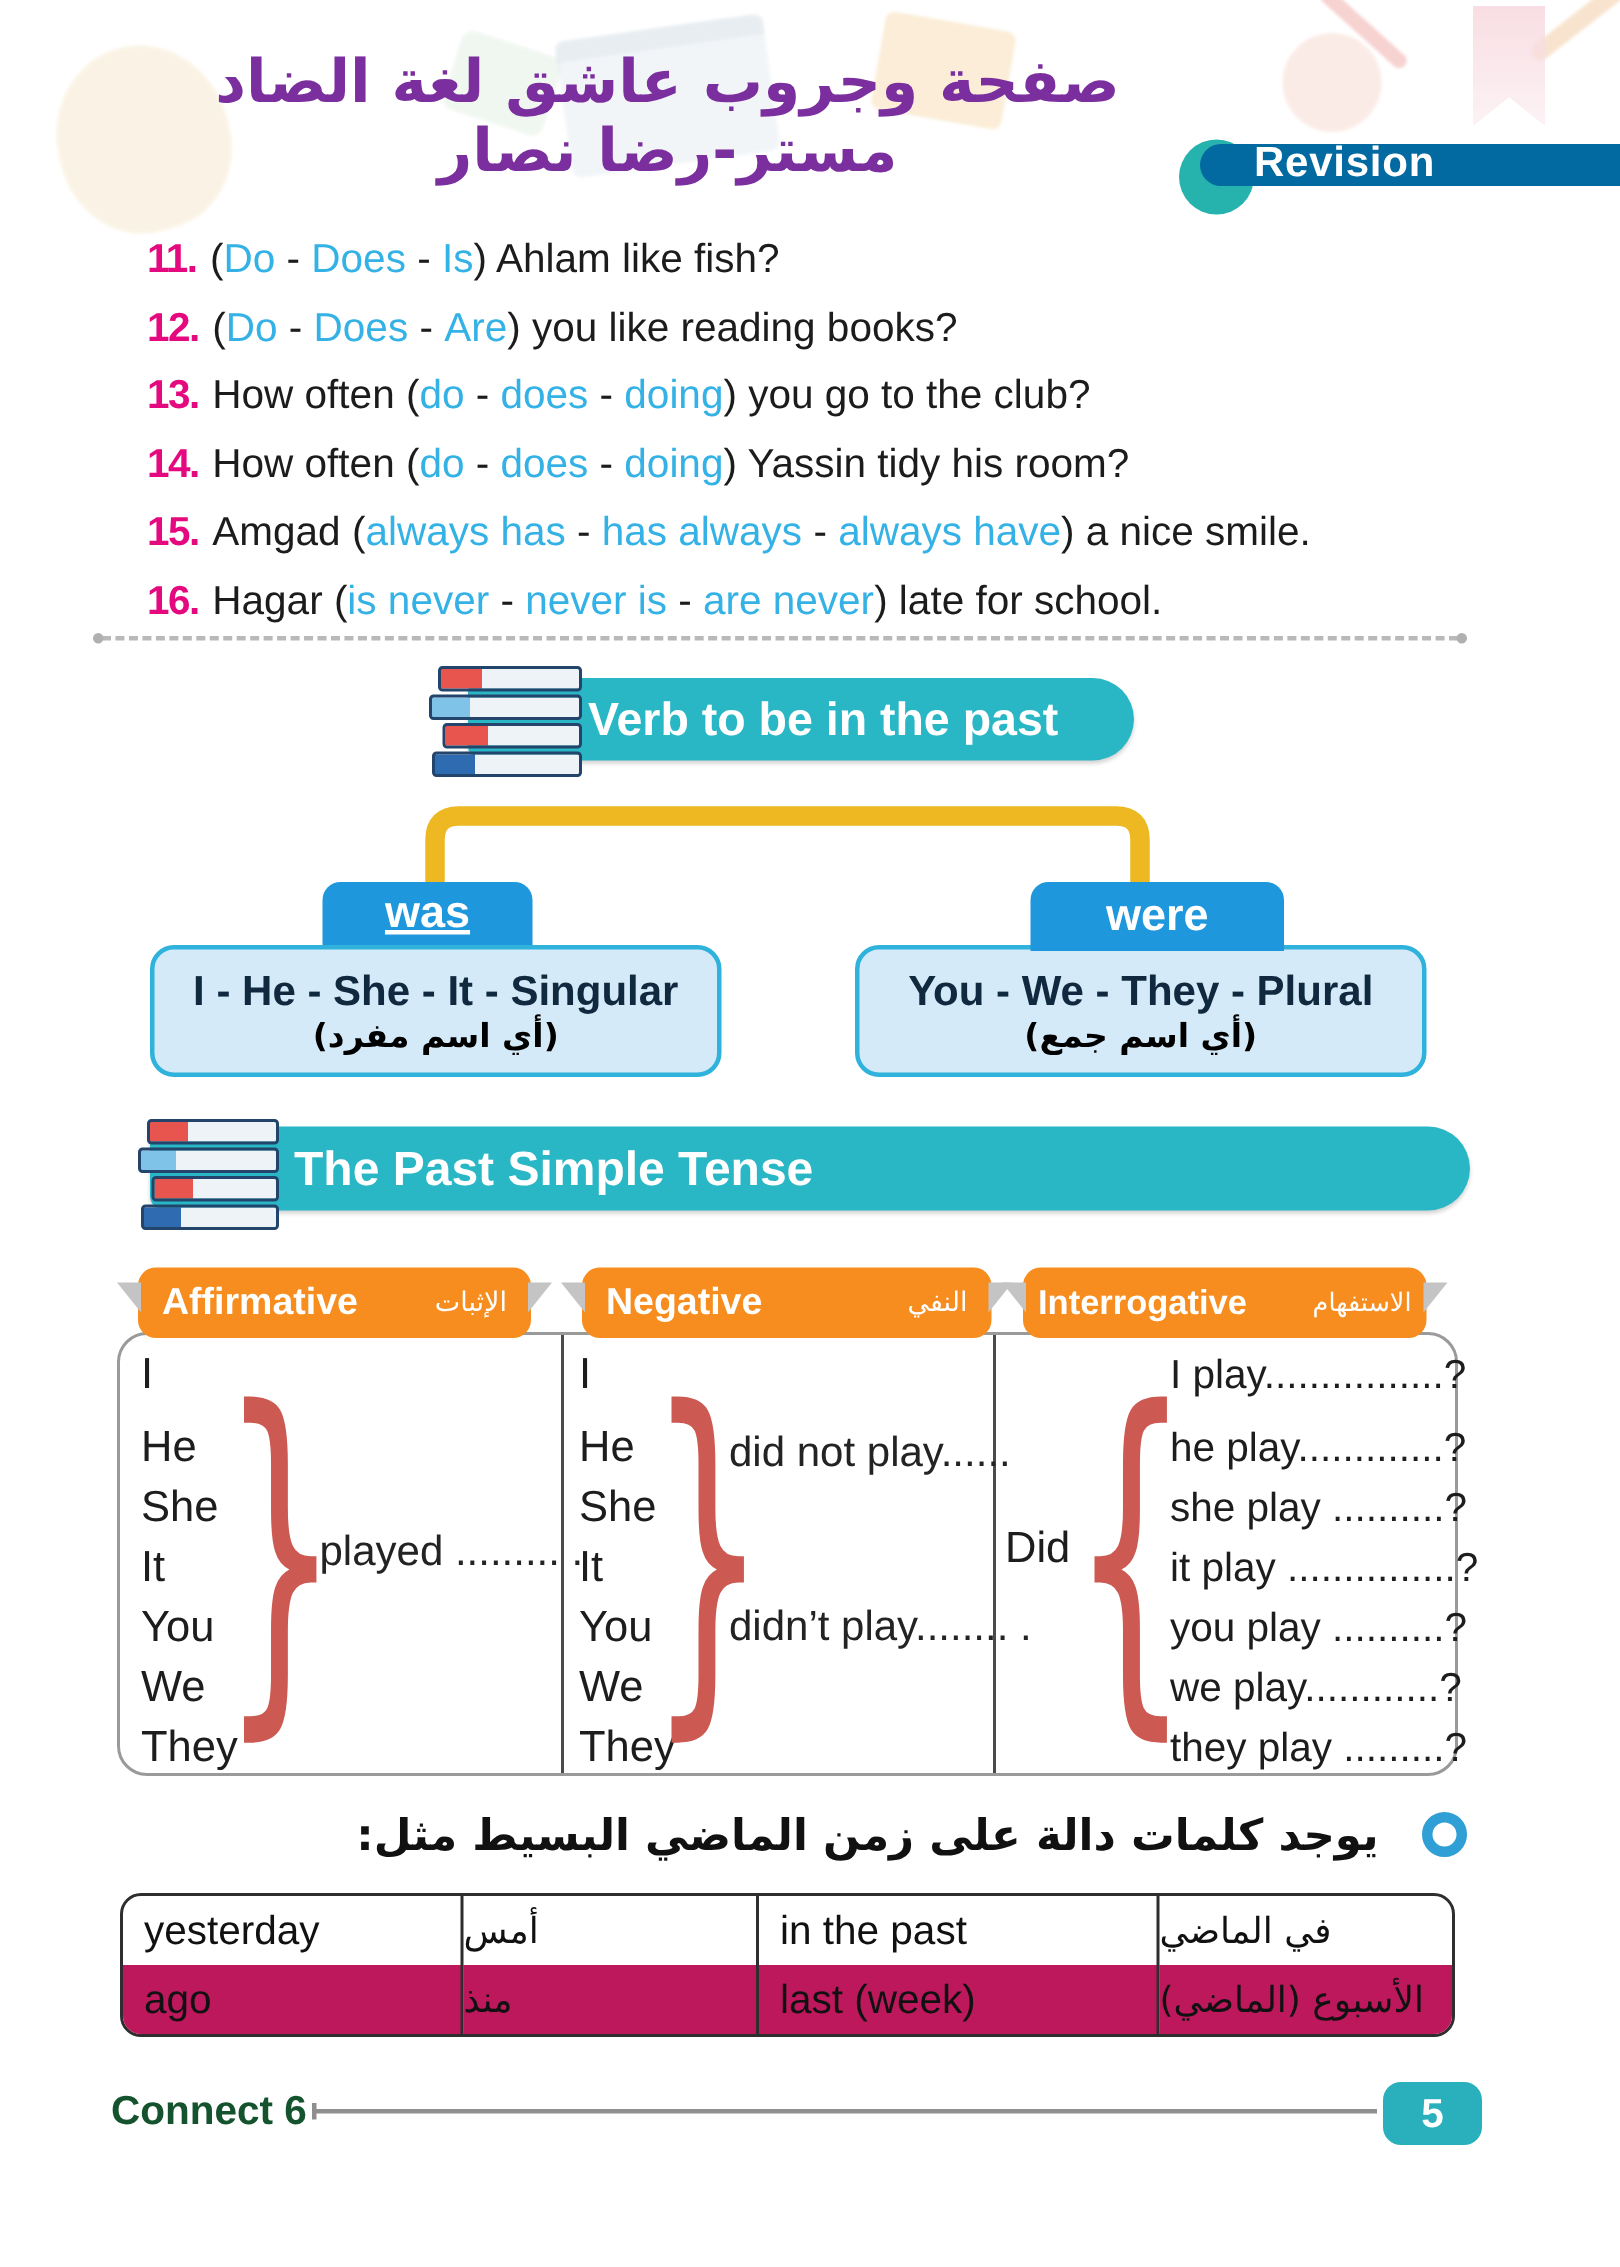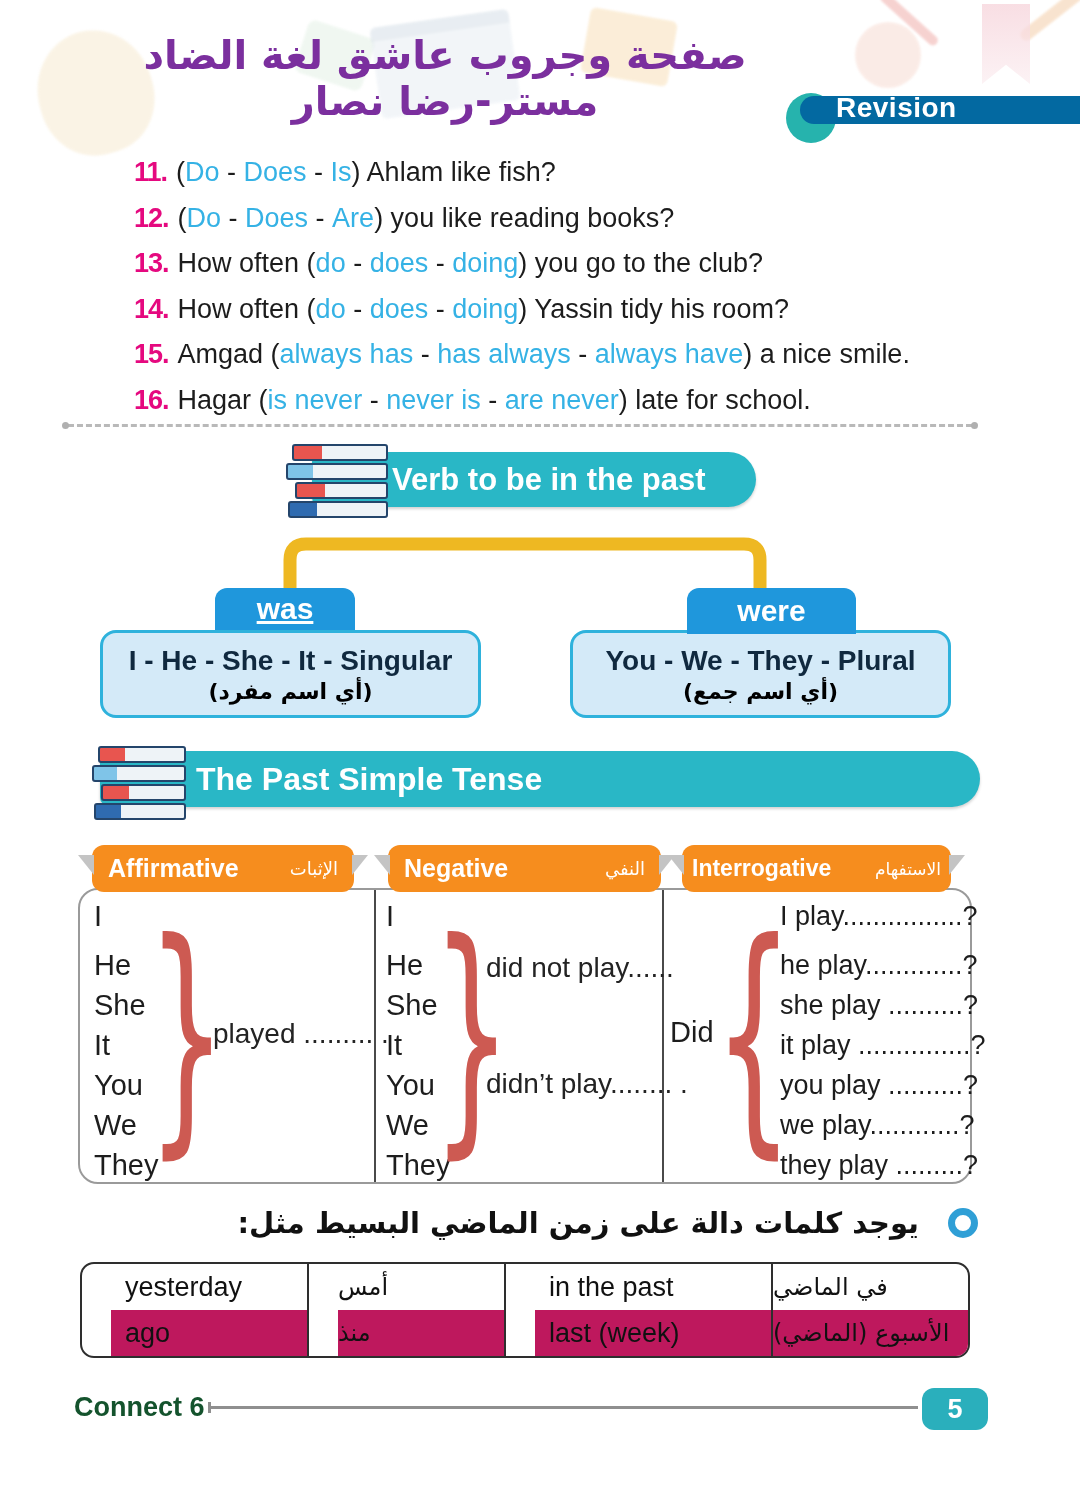--- a/index.html
+++ b/index.html
@@ -26,21 +26,21 @@
             font-family:"DejaVu Sans",sans-serif;font-weight:bold;font-size:40px;
             color:#7b2f9e;direction:rtl;z-index:2;}
   .revision{position:absolute;left:800px;top:96px;width:280px;height:28px;background:#0369a1;
             border-radius:22px 0 0 22px;display:flex;align-items:flex-end;padding-left:36px;
             box-sizing:border-box;z-index:3;}
   .revision-text{color:#fff;font-weight:bold;font-size:28px;letter-spacing:.5px;}
   .revision-crescent{position:absolute;left:786px;top:93px;width:50px;height:50px;border-radius:50%;
             background:#26b3ad;z-index:2;}
 
   
-  .questions{position:absolute;left:98px;top:150px;width:900px;z-index:2;margin-left:36px;}
+  .questions{position:absolute;left:98px;top:150px;width:900px;z-index:2;}
   .q-row{height:45.5px;font-size:27px;color:#1c1c1c;display:flex;align-items:center;}
   .q-row span{white-space:pre;}
   .q-num{color:#e5097f;font-weight:800;margin-right:9px;letter-spacing:-1px;}
   .q-opt{color:#35b2e5;}
 
   .dotted-sep{position:absolute;left:68px;top:424px;width:904px;border-top:3px dashed #b9b9b9;}
   .dotted-sep::before,.dotted-sep::after{content:"";position:absolute;top:-5px;width:7px;height:7px;
             border-radius:50%;background:#b0b0b0;}
   .dotted-sep::before{left:-6px;} .dotted-sep::after{right:-6px;}
 
@@ -119,21 +119,21 @@
   .kw-text{font-family:"DejaVu Sans",sans-serif;font-size:29px;font-weight:bold;direction:rtl;color:#111;}
   .kw-circle{width:30px;height:30px;border:7px solid #2f9fd6;border-radius:50%;box-sizing:border-box;}
 
   .kw-table{position:absolute;left:80px;top:1262px;width:886px;height:92px;border:2px solid #2e2e2e;
             border-radius:14px;overflow:hidden;display:grid;
             grid-template-columns:227px 197px 267px 1fr;grid-template-rows:1fr 1fr;z-index:2;}
   .kw-cell{display:flex;align-items:center;font-size:27px;color:#111;box-sizing:border-box;}
   .kw-cell.en{padding-left:14px;}
   .kw-cell.ar{justify-content:flex-end;padding-right:12px;font-family:"DejaVu Sans",sans-serif;
             font-size:24px;direction:rtl;}
-  .kw-cell.vline{border-right:2px solid #2e2e2e;margin-left:29px;}
+  .kw-cell.vline{border-right:2px solid #2e2e2e;}
   .kw-cell.row2{background:#be185d;}
 
   
   .footer-book{position:absolute;left:74px;top:1392px;font-size:27px;font-weight:bold;color:#14532d;}
   .footer-line{position:absolute;left:210px;top:1406px;width:708px;height:3px;background:#8f8f8f;}
   .footer-line::before{content:"";position:absolute;left:-2px;top:-4px;width:3px;height:11px;background:#8f8f8f;}
   .page-badge{position:absolute;left:922px;top:1388px;width:66px;height:42px;background:#2aafbc;
             border-radius:12px;color:#fff;font-size:27px;font-weight:bold;display:flex;
             align-items:center;justify-content:center;}
 </style>

